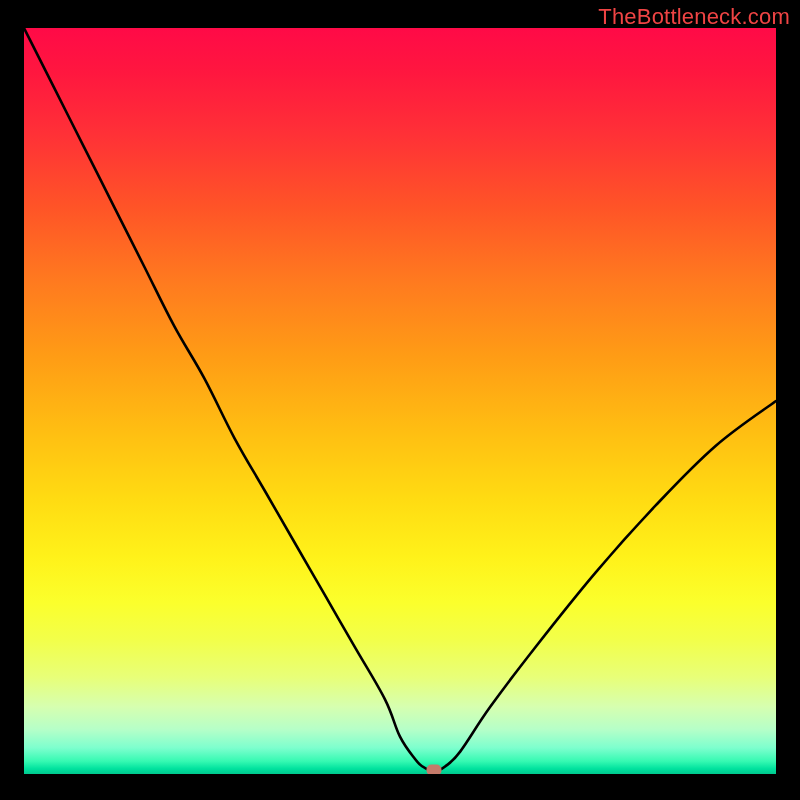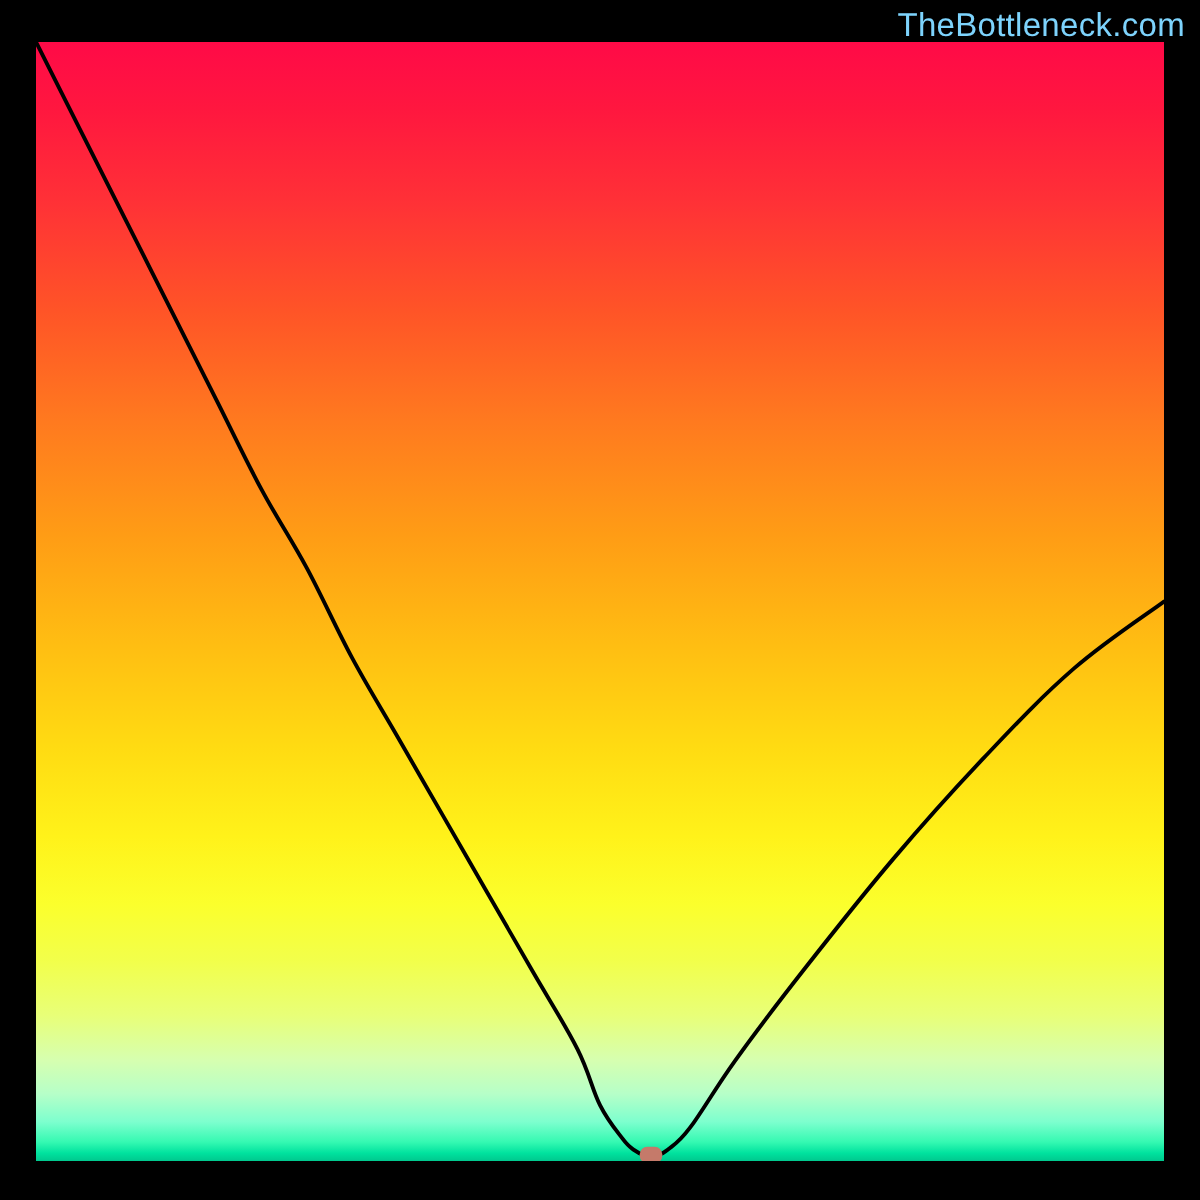--- a/index.html
+++ b/index.html
@@ -14,21 +14,21 @@
   .frame {
     position: relative;
     width: 800px;
     height: 800px;
     background: #000;
   }
   .watermark {
     position: absolute;
     top: 4px;
     right: 10px;
-    color: #7dd3fc;
+    color: #ef4444;
     font-size: 22px;
     letter-spacing: 0.2px;
     font-weight: 400;
     z-index: 5;
   }
   .plot {
     position: absolute;
     left: 24px;
     top: 28px;
     width: 752px;

